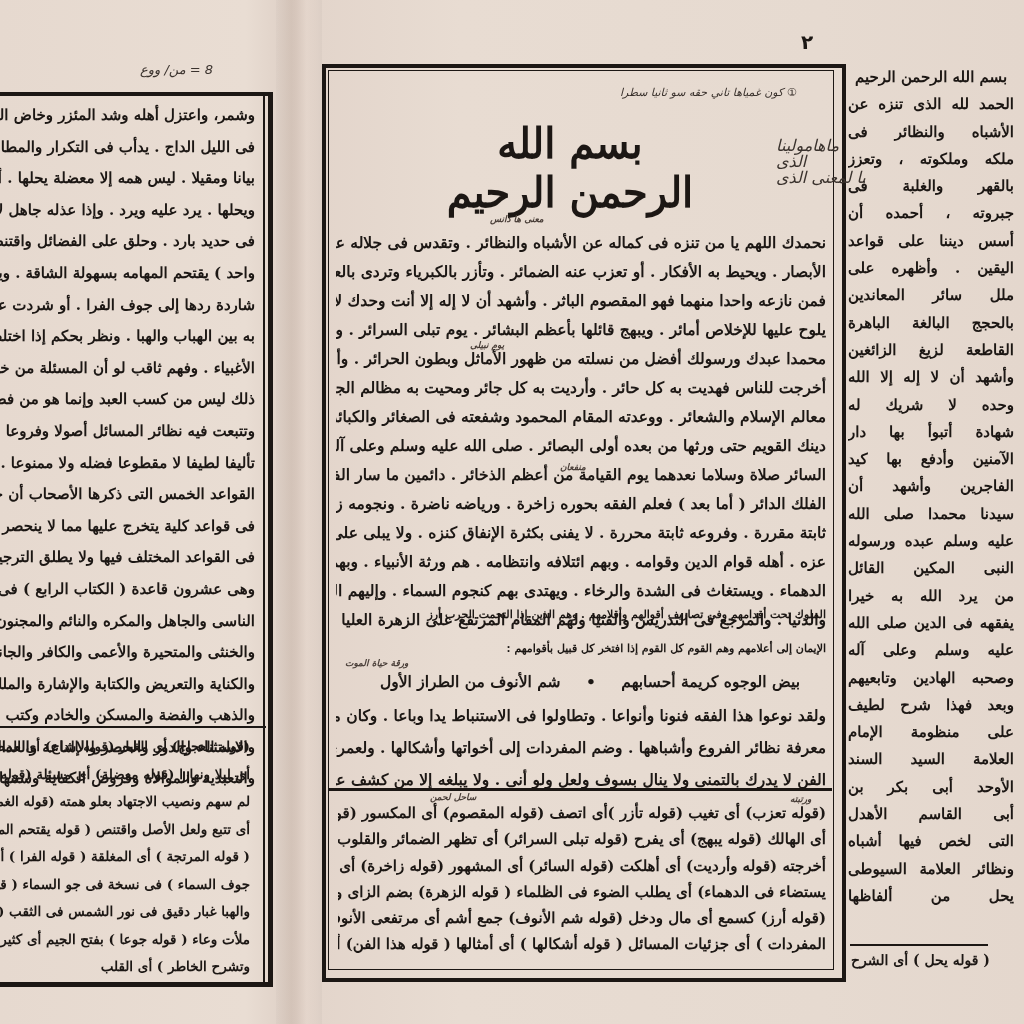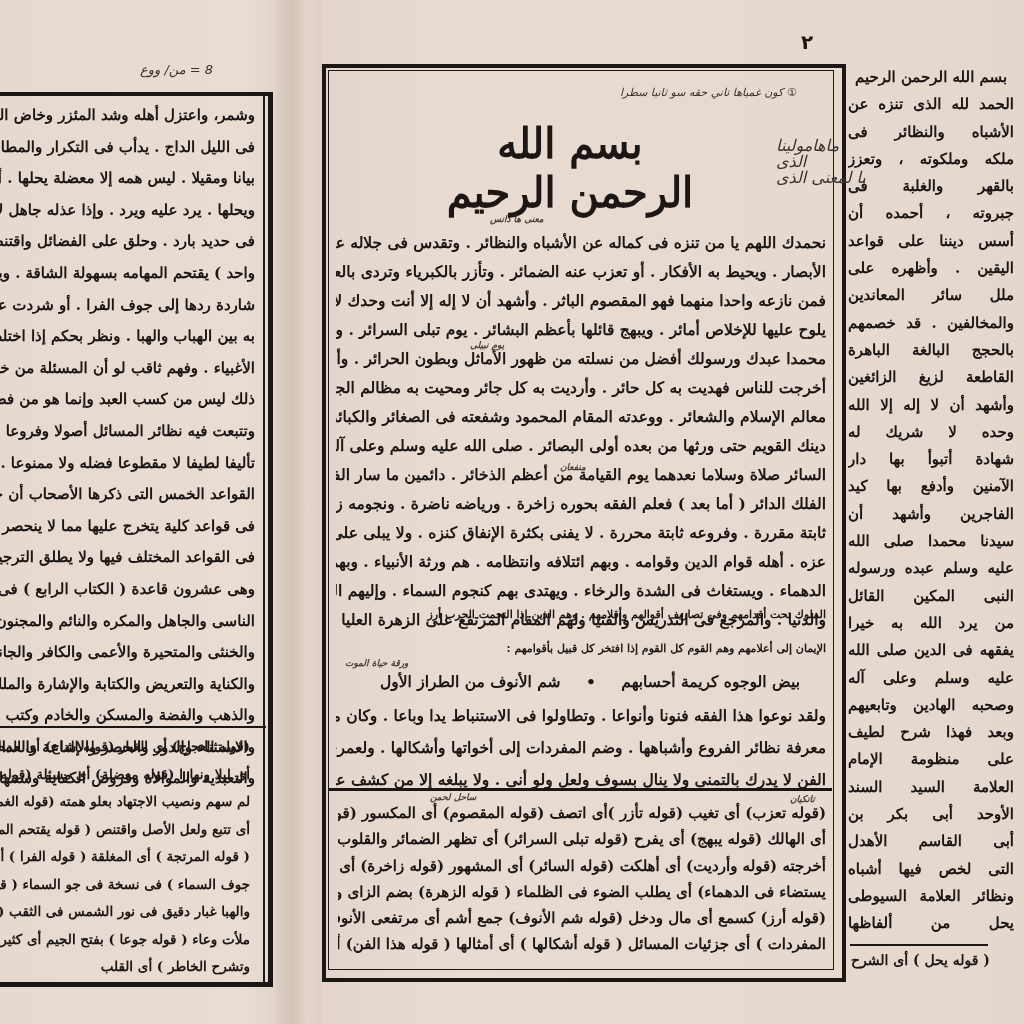--- a/index.html
+++ b/index.html
@@ -206,33 +206,32 @@
     <div class="line">يستضاء فى الدهماء) أى يطلب الضوء فى الظلماء ( قوله الزهرة) بضم الزاى وفتح الهاء: النجوم</div>
     <div class="line">(قوله أرز) كسمع أى مال ودخل (قوله شم الأنوف) جمع أشم أى مرتفعى الأنوف ( قوله</div>
     <div class="line">المفردات ) أى جزئيات المسائل ( قوله أشكالها ) أى أمثالها ( قوله هذا الفن) أى معرفة الأشباه</div>
   </div>
 
   <div class="hand-gloss" style="left:490px; top:214px;">معنى ها دانس</div>
   <div class="hand-gloss" style="left:560px; top:462px;">منفعان</div>
   <div class="hand-gloss" style="left:470px; top:340px;">يوم نبيلى</div>
   <div class="hand-gloss" style="left:345px; top:658px;">ورقة حياة الموت</div>
   <div class="hand-gloss" style="left:430px; top:792px;">ساحل لحمن</div>
-  <div class="hand-gloss" style="left:790px; top:794px;">تاتكيان</div>
+  <div class="hand-gloss" style="left:790px; top:794px;">ورتبته</div>
 
   <div class="side-col">
     <div class="line first">بسم الله الرحمن الرحيم</div>
     <div class="line">الحمد لله الذى تنزه عن</div>
     <div class="line">الأشباه والنظائر فى</div>
     <div class="line">ملكه وملكوته ، وتعزز</div>
     <div class="line">بالقهر والغلبة فى</div>
     <div class="line">جبروته ، أحمده أن</div>
     <div class="line">أسس ديننا على قواعد</div>
     <div class="line">اليقين . وأظهره على</div>
     <div class="line">ملل سائر المعاندين</div>
-    <div class="line">والمخالفين . قد خصمهم</div>
     <div class="line">بالحجج البالغة الباهرة</div>
     <div class="line">القاطعة لزيغ الزائغين</div>
     <div class="line">وأشهد أن لا إله إلا الله</div>
     <div class="line">وحده لا شريك له</div>
     <div class="line">شهادة أتبوأ بها دار</div>
     <div class="line">الآمنين وأدفع بها كيد</div>
     <div class="line">الفاجرين وأشهد أن</div>
     <div class="line">سيدنا محمدا صلى الله</div>
     <div class="line">عليه وسلم عبده ورسوله</div>
     <div class="line">النبى المكين القائل</div>

